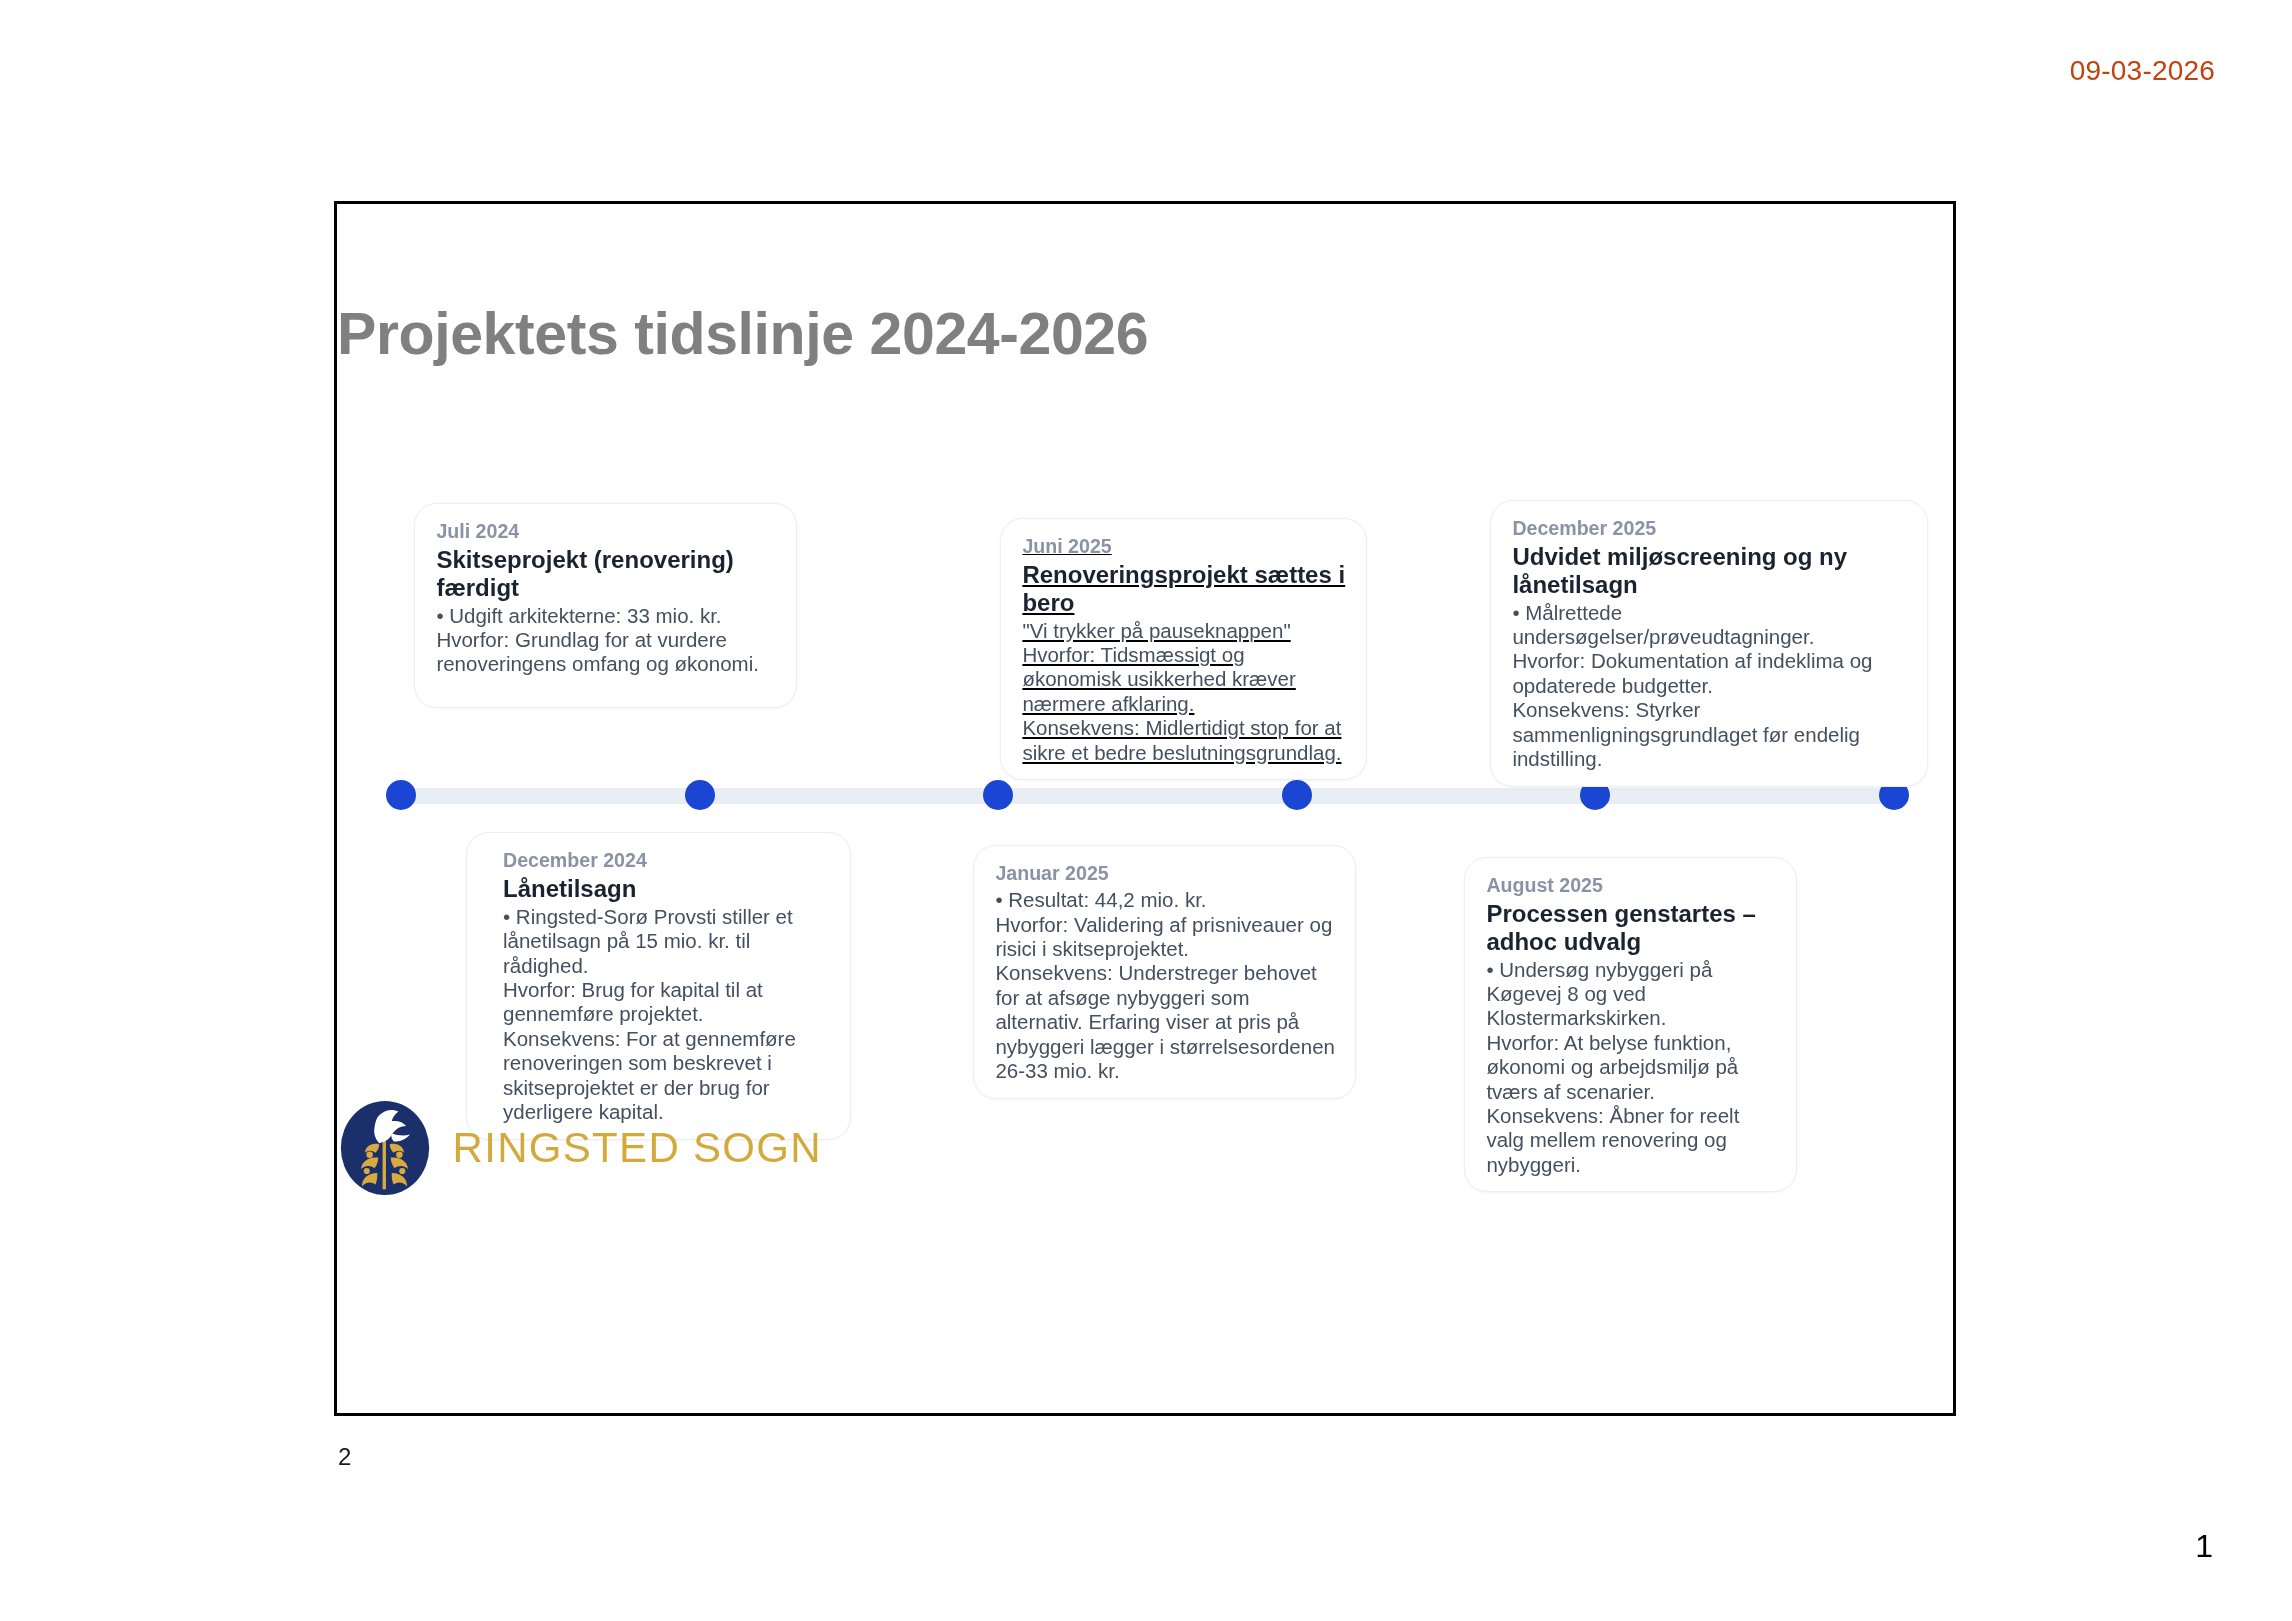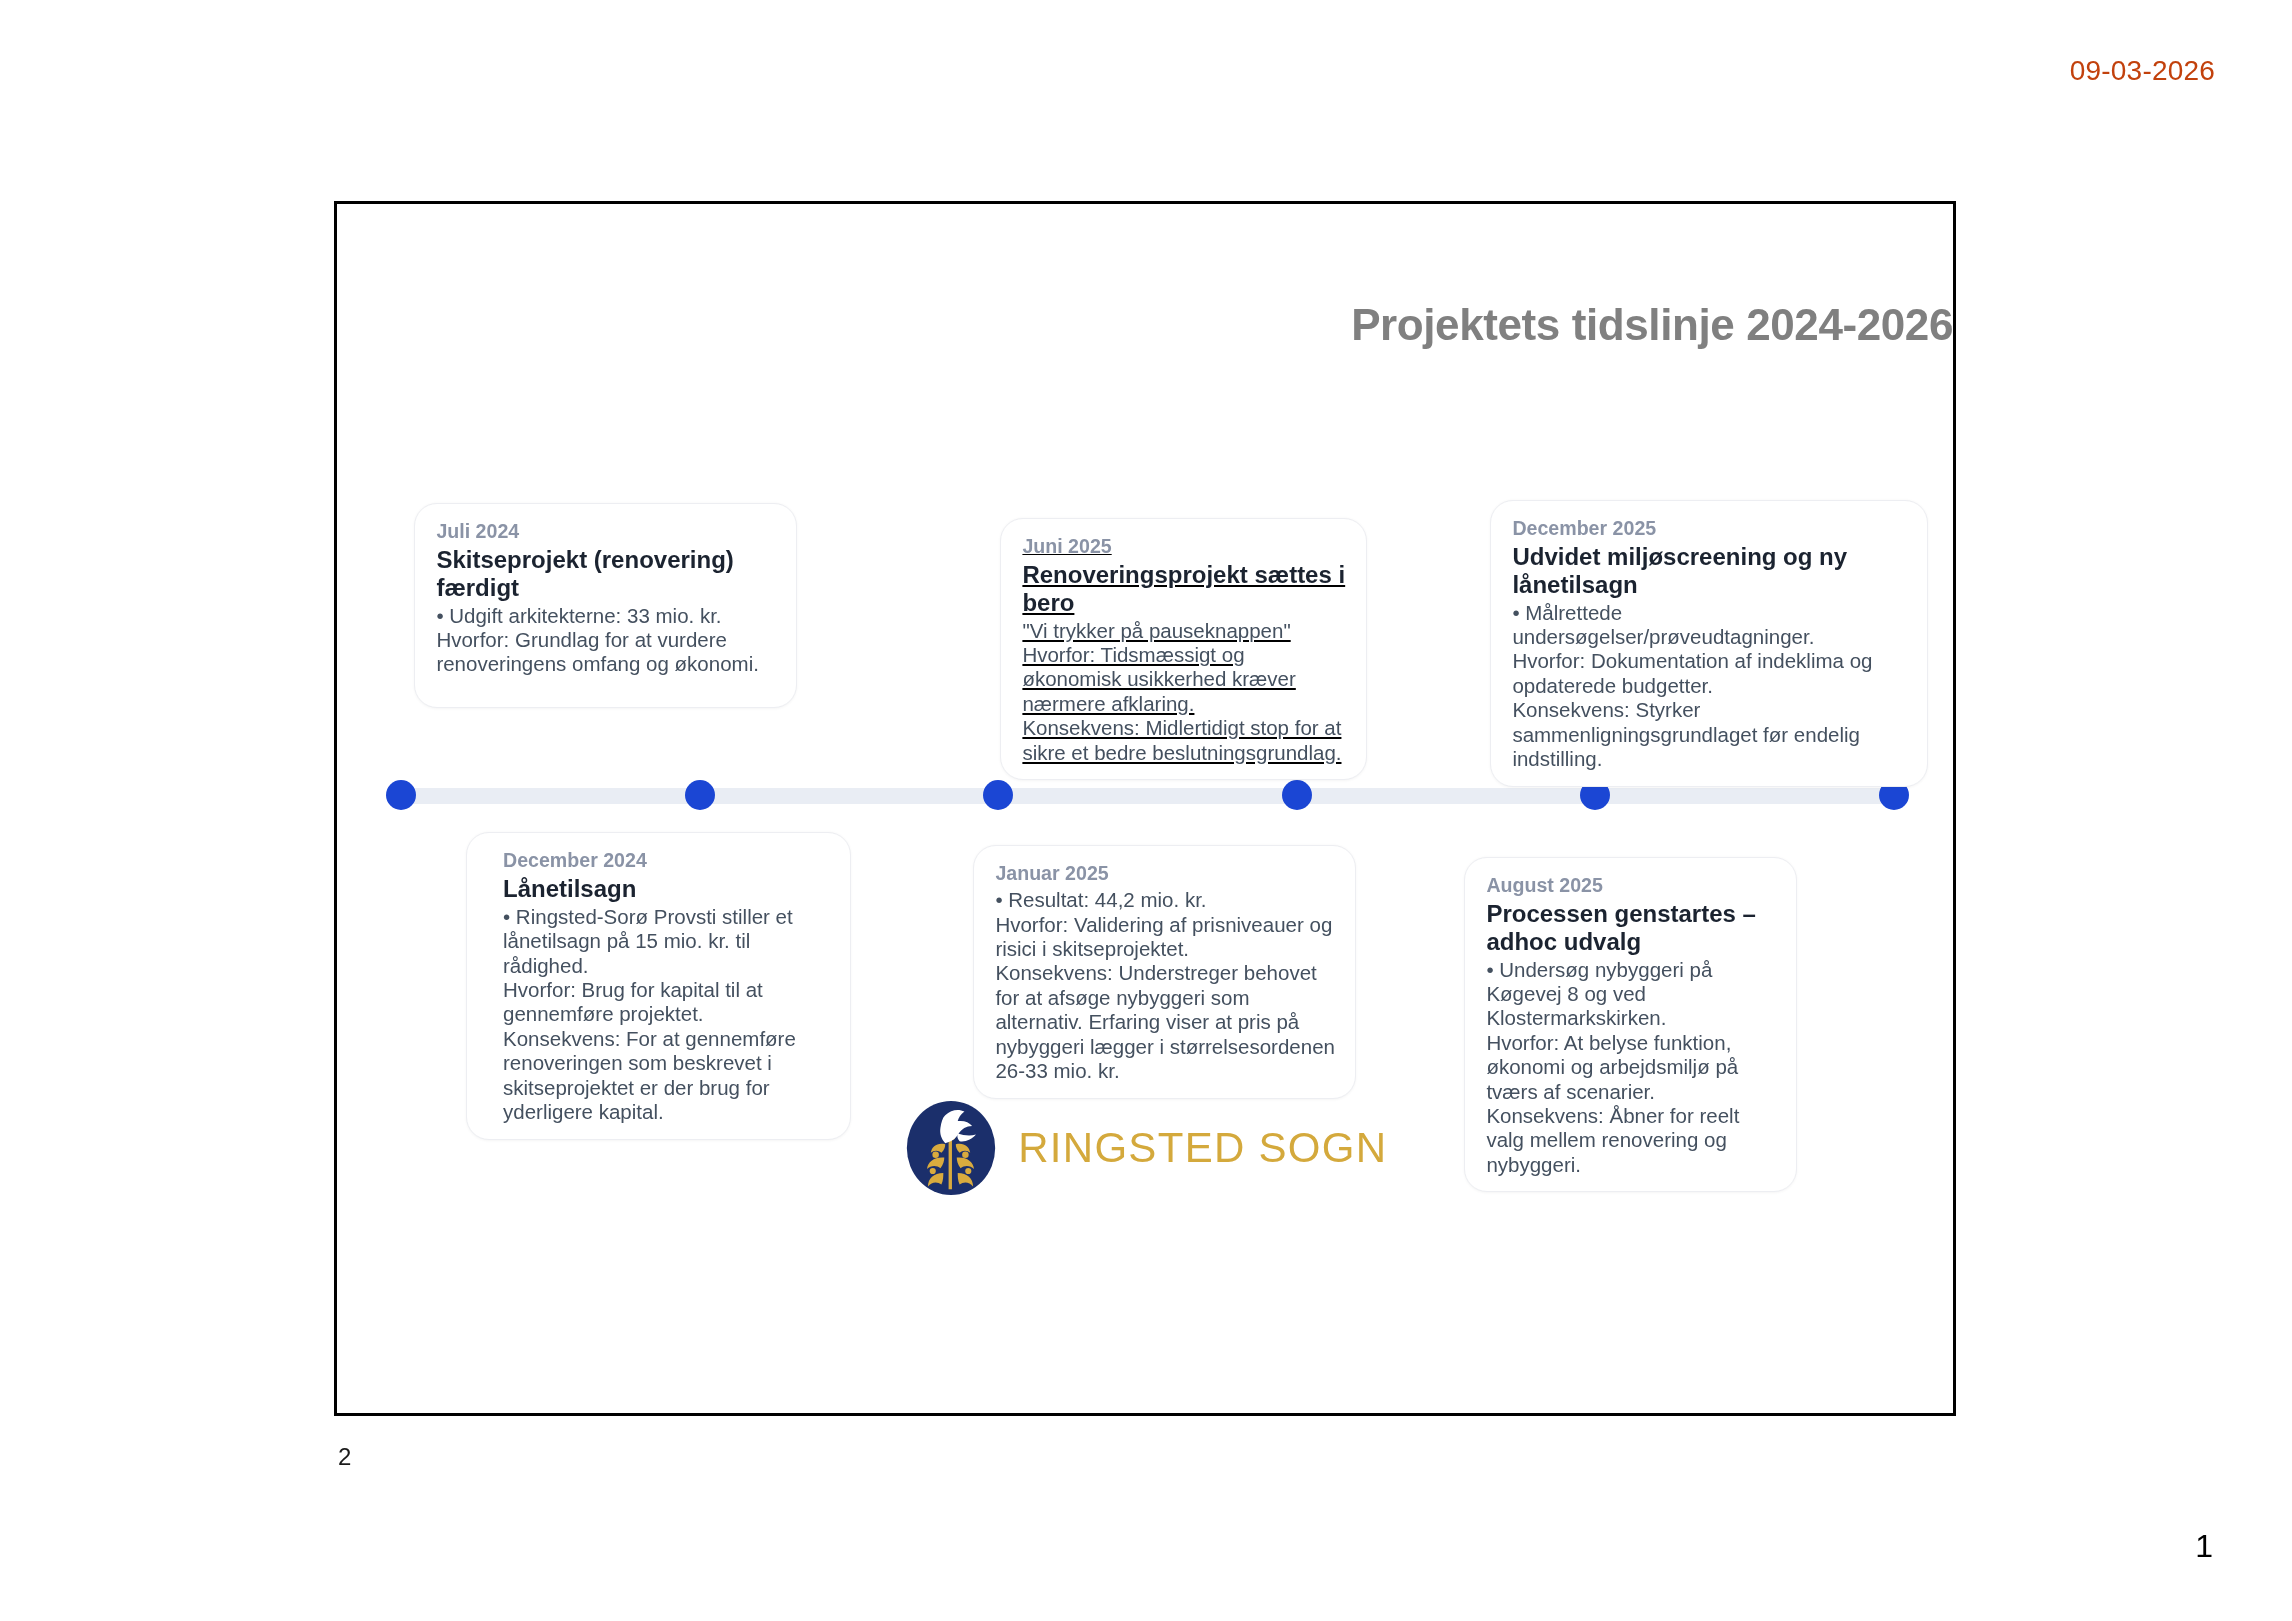--- a/index.html
+++ b/index.html
@@ -51,22 +51,22 @@
     border: 3.6px solid #000000;
     background: #ffffff;
     box-sizing: border-box;
   }
 
   .slide-title {
     position: absolute;
     left: 0;
     right: 0;
     top: 96px;
-    text-align: right;
-    font-size: 44px;
+    text-align: left;
+    font-size: 59px;
     font-weight: bold;
     color: #808080;
     letter-spacing: -0.4px;
   }
 
   
   .timeline-axis {
     position: absolute;
     left: 64px;
     top: 584px;
@@ -125,21 +125,21 @@
   .card-bot-1 { left: 129px; top: 628px; width: 385px;  min-height: 241px; padding-left: 36px; }
   .card-bot-2 { left: 636px; top: 641px; width: 383px;  min-height: 254px; }
   .card-bot-3 { left: 1127px;top: 653px; width: 333px;  min-height: 230px; }
 
   
   .logo-wrap {
     position: absolute;
     left: 0; right: 0;
     top: 896px;
     display: flex;
-    justify-content: center;
+    justify-content: flex-start;
     align-items: center;
     gap: 19.6px;
   }
   .logo-mark { width: 96px; height: 96px; display: block; }
   .logo-text {
     font-size: 42px;
     letter-spacing: 1.3px;
     color: #d4a93c;
     font-family: "Liberation Sans", sans-serif;
   }

